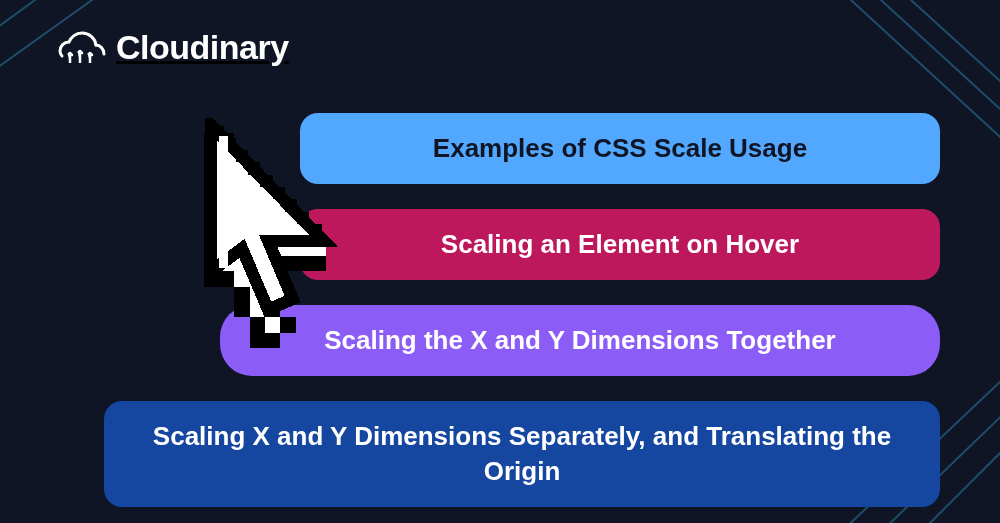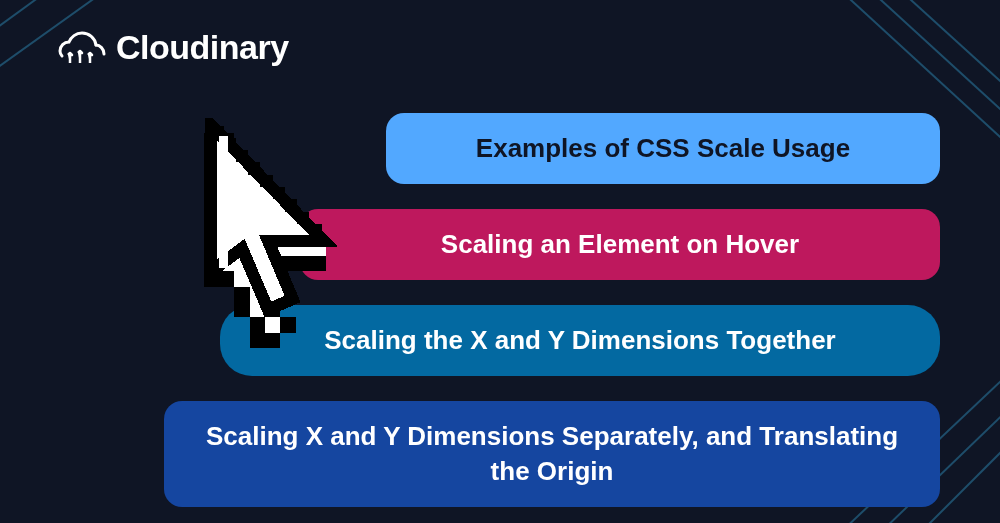--- a/index.html
+++ b/index.html
@@ -22,20 +22,21 @@
   .diag-br { bottom: 0; right: 0; }
 
   
   .logo {
     position: absolute;
     top: 28px;
     left: 58px;
     display: flex;
     flex-direction: column;
     align-items: center;
+    text-decoration: underline;
   }
   .logo-row {
     display: flex;
     align-items: center;
     gap: 10px;
   }
   .logo-word {
     color: #ffffff;
     font-size: 34px;
     font-weight: 700;
@@ -67,24 +68,24 @@
     font-weight: 700;
     font-size: 26px;
     display: flex;
     align-items: center;
     justify-content: center;
     text-align: center;
     padding: 18px 30px;
     min-height: 66px;
     line-height: 1.35;
   }
-  .item-0 { background: #52a8ff; color: #0f1525; width: 554px; align-self: flex-end; }
+  .item-0 { background: #52a8ff; color: #0f1525; width: 640px; align-self: flex-end; }
   .item-1 { background: #be185d; width: 640px; align-self: flex-end; }
-  .item-2 { background: #0369a1; width: 720px; align-self: flex-end; border-radius: 32px; }
-  .item-3 { background: #1546a0; width: 776px; align-self: flex-end; }
+  .item-2 { background: #8b5cf6; width: 720px; align-self: flex-end; border-radius: 32px; }
+  .item-3 { background: #1546a0; width: 836px; align-self: flex-end; }
 
   
   .pixel-cursor {
     position: absolute;
     top: 118px;
     left: 170px;
     width: 190px;
     height: 230px;
     z-index: 5;
   }

